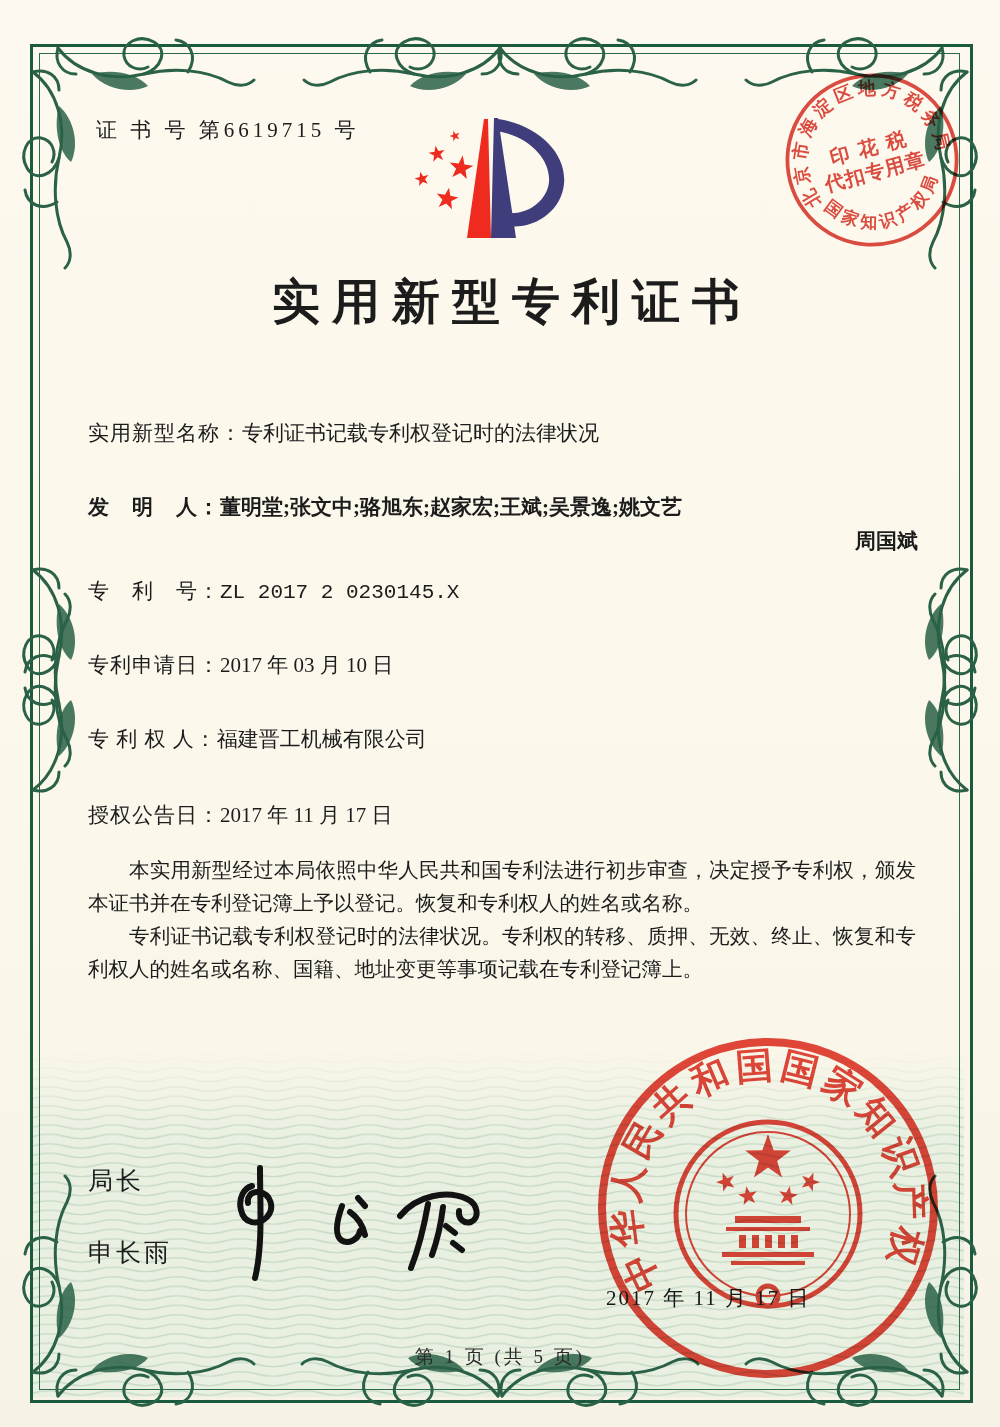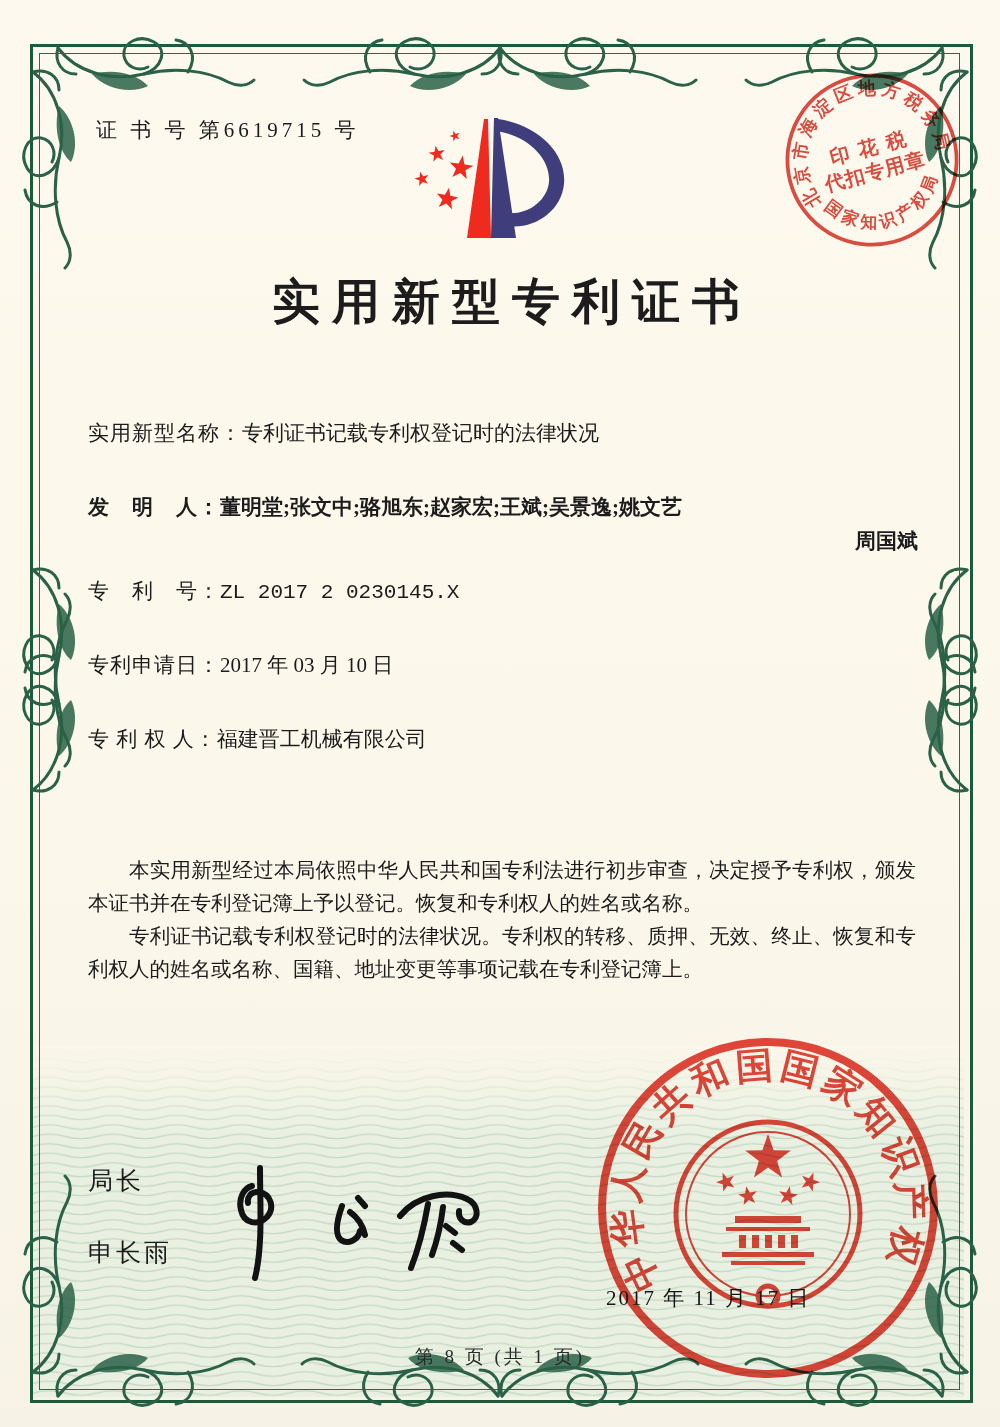--- a/index.html
+++ b/index.html
@@ -135,20 +135,23 @@
     <div class="line2">周国斌</div>
   </div>
   <div class="field f-pat">
     <span class="lab">专　利　号：</span><span>ZL 2017 2 0230145.X</span>
   </div>
   <div class="field f-file">
     <span class="lab">专利申请日：</span><span>2017 年 03 月 10 日</span>
   </div>
   <div class="field f-owner">
     <span class="lab">专 利 权 人：</span><span>福建晋工机械有限公司</span>
+  </div>
+  <div class="field f-grant">
+    <span class="lab">授权公告日：</span><span>2017 年 11 月 17 日</span>
   </div>
 
   <div class="paras">
     <p>本实用新型经过本局依照中华人民共和国专利法进行初步审查，决定授予专利权，颁发本证书并在专利登记簿上予以登记。恢复和专利权人的姓名或名称。</p>
     <p>专利证书记载专利权登记时的法律状况。专利权的转移、质押、无效、终止、恢复和专利权人的姓名或名称、国籍、地址变更等事项记载在专利登记簿上。</p>
   </div>
 
   <div class="sig-title">局长</div>
   <div class="sig-name">申长雨</div>
 
@@ -211,15 +214,15 @@
         <textPath href="#taxTop">北京市海淀区地方税务局</textPath>
       </text>
       <text font-size="18" font-weight="bold" letter-spacing="4" font-family="Liberation Sans, DejaVu Sans, sans-serif">
         <textPath href="#taxBot">国家知识产权局</textPath>
       </text>
       <text x="0" y="-6" text-anchor="middle" font-size="21" font-weight="bold" letter-spacing="2" font-family="Liberation Sans, DejaVu Sans, sans-serif">印 花 税</text>
       <text x="0" y="20" text-anchor="middle" font-size="21" font-weight="bold" letter-spacing="1" font-family="Liberation Sans, DejaVu Sans, sans-serif">代扣专用章</text>
     </g>
   </svg>
 
-  <div class="footer">第 8 页 (共 1 页)</div>
+  <div class="footer">第 1 页 (共 5 页)</div>
 
 </div>
 
 </body></html>

